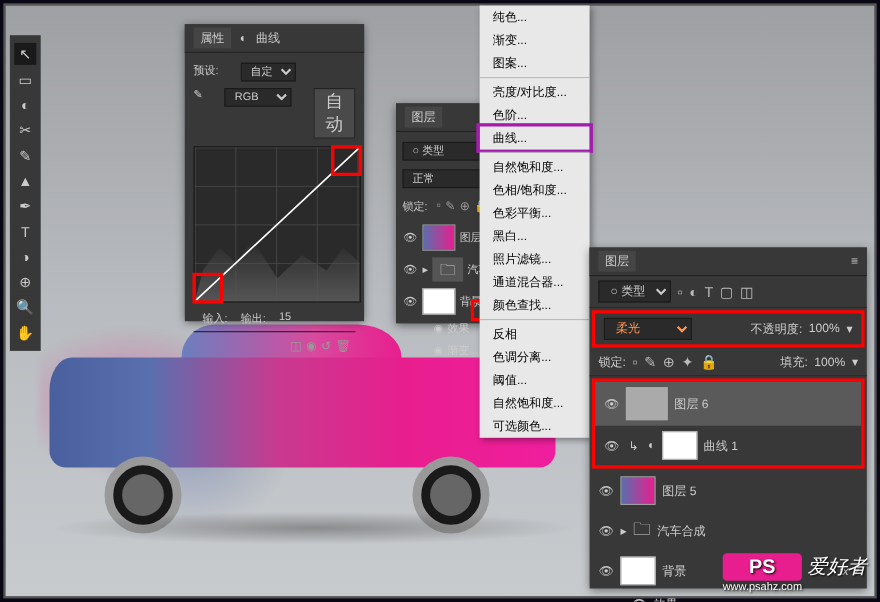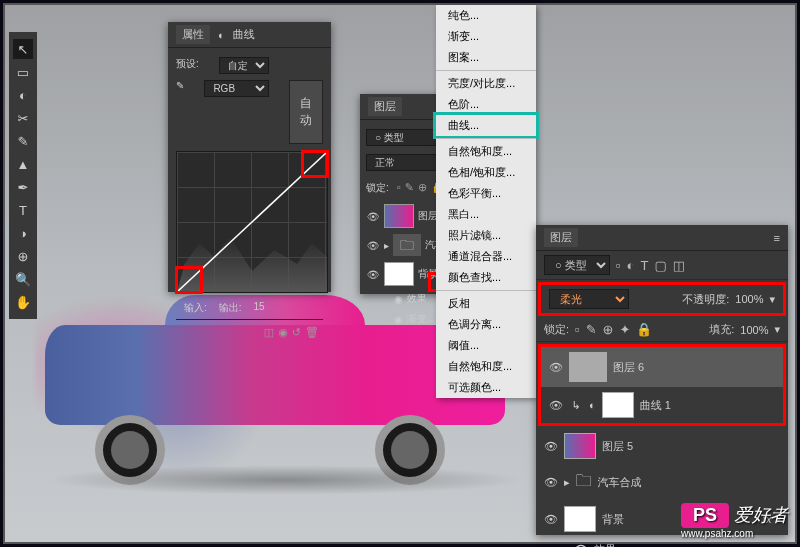--- a/index.html
+++ b/index.html
@@ -43,42 +43,42 @@
 .layer-item{display:flex;align-items:center;gap:4px;padding:3px 2px;font-size:10px}
 .eye{width:14px;text-align:center}
 .thumb{width:28px;height:22px;background:#666;border:1px solid #999}
 .thumb.pink{background:linear-gradient(90deg,#5a6fae,#e81e8e)}
 .thumb.white{background:#fff}
 .thumb.folder{background:#555;border:none;font-size:14px;text-align:center;line-height:22px}
 
 .menu{position:absolute;left:436px;top:5px;width:100px;background:#e8e8e8;color:#000;font-size:11px;box-shadow:2px 2px 6px rgba(0,0,0,.4)}
 .menu-item{padding:3px 12px}
 .menu-sep{height:1px;background:#bbb;margin:2px 0}
-.menu-hl{border:3px solid #14b8a6;margin:-3px}
+.menu-hl{border:3px solid #a21caf;margin:-3px}
 
 .redbox{position:absolute;border:3px solid #ff0000;box-sizing:border-box;pointer-events:none}
 .rb1{left:428px;top:272px;width:38px;height:20px}
 
 .layers2{left:536px;top:225px;width:252px;height:310px}
 .l2-body{padding:0}
 .l2-row{display:flex;align-items:center;gap:6px;padding:4px 8px;font-size:11px;border-bottom:1px solid #2a2a2a}
 .l2-sel{background:#2a2a2a;border:1px solid #1a1a1a;color:#ccc;font-size:11px;padding:2px 6px}
 .l2-hl{border:3px solid #ff0000;margin:2px}
 .l2-icons{display:flex;gap:6px;font-size:13px;color:#bbb}
 .l2-layer{display:flex;align-items:center;gap:6px;padding:5px 8px;font-size:11px}
 .l2-layer.sel{background:#5a5a5a}
 .l2-thumb{width:36px;height:28px;background:#888;border:1px solid #aaa}
 .l2-thumb.mask{background:#fff}
 .l2-thumb.pink{background:linear-gradient(90deg,#5a6fae,#e81e8e)}
 .l2-thumb.white{background:#fff}
 .l2-thumb.sm{width:30px;height:24px}
 
 .watermark{position:absolute;right:12px;bottom:8px;color:#fff;font-size:18px;font-style:italic;text-shadow:1px 1px 2px #000}
 .watermark small{font-size:10px;display:block;font-style:normal}
-.logo{display:inline-block;background:#e81e8e;color:#fff;padding:2px 12px;border-radius:4px;font-weight:bold;font-style:normal}
+.logo{display:inline-block;background:#e81e8e;color:#fff;padding:2px 24px;border-radius:4px;font-weight:bold;font-style:normal}
 </style>
 </head>
 <body>
 
 <div class="frame"></div>
 <div class="canvas">
   <div class="splatter"></div>
   <div class="car">
     <div class="car-roof"></div>
       <div class="car-body"></div>
@@ -110,21 +110,21 @@
     <span>曲线</span>
   </div>
   <div class="props-body">
     <div class="props-row">
       <span>预设:</span>
       <select><option>自定</option></select>
     </div>
     <div class="props-row">
       <span>✎</span>
       <select style="width:90px"><option>RGB</option></select>
-      <button style="background:#4a4a4a;border:1px solid #222;color:#ccc;font-size:12px;padding:14px 8px">自动</button>
+      <button style="background:#4a4a4a;border:1px solid #222;color:#ccc;font-size:16px;padding:1px 8px">自动</button>
     </div>
     <div class="curve-box">
       <div class="curve-grid"></div>
       <div class="curve-hist"></div>
       <svg class="curve-line" viewBox="0 0 150 140">
           <line x1="0" y1="140" x2="150" y2="0" stroke="#fff" stroke-width="1.5"></line>
         </svg>
       <div class="handle h1"></div>
       <div class="handle h2"></div>
     </div>

